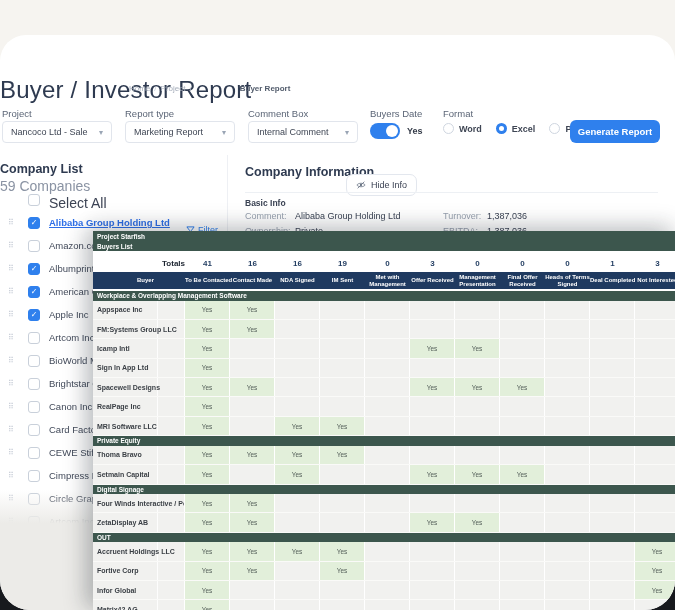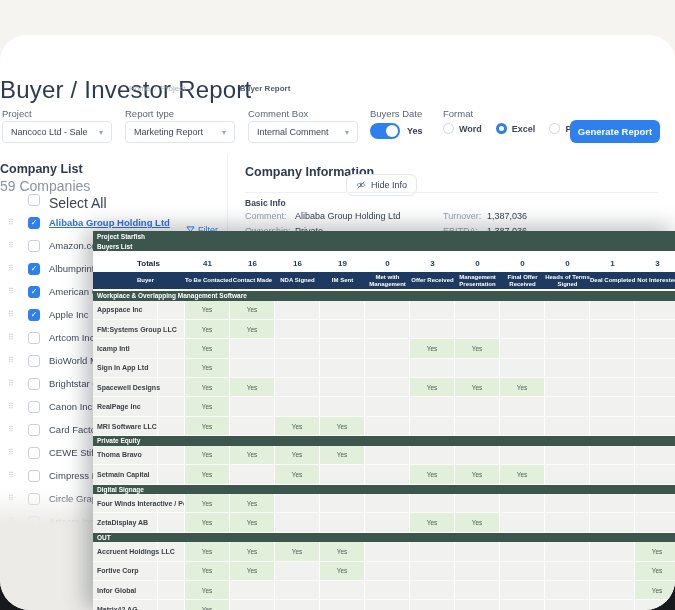--- a/index.html
+++ b/index.html
@@ -85,21 +85,21 @@
 
   
   .overlay{position:absolute;left:93px;top:196px;width:582px;height:379px;background:#f1f1ef;z-index:5;
     box-shadow:-10px 0 20px rgba(25,35,45,.20), 0 -8px 20px rgba(25,35,45,.14);overflow:hidden;}
   .t-band-top{height:10px;background:#3c564d;color:#fff;font-size:6.5px;font-weight:bold;
     display:flex;align-items:center;padding-left:4px;}
   .t-gap{height:3px;background:#fff;}
   .t-grid{display:grid;grid-template-columns:92px repeat(11,45px);}
   .t-totals{background:#fff;height:18px;align-items:center;}
   .t-totals .tt{font-size:8px;font-weight:bold;color:#1f3a5f;text-align:center;}
-  .t-totals .tt.name{text-align:left;padding-left:44px;color:#1c2430;}
+  .t-totals .tt.name{text-align:right;padding-left:44px;color:#1c2430;}
   .t-head{background:#1f3a60;height:17px;align-items:center;}
   .t-head .th{color:#fff;font-size:6px;font-weight:bold;text-align:center;white-space:pre;line-height:1.15;}
   .t-head .th.name{text-align:left;padding-left:44px;}
   .t-gap2{height:2px;background:#fff;}
   .t-band{height:9.5px;background:#3c564d;color:#fff;font-size:6.5px;font-weight:bold;
     display:flex;align-items:center;padding-left:4px;}
   .t-row{height:19.4px;align-items:center;border-bottom:1px solid #fafaf8;}
   .t-row .c-name{font-size:7px;font-weight:bold;color:#3a3f45;padding-left:4px;white-space:nowrap;
     overflow:hidden;height:100%;display:flex;align-items:center;
     background:linear-gradient(90deg, rgba(0,0,0,0) 64px, rgba(255,255,255,.85) 64px, rgba(255,255,255,.85) 65px, rgba(0,0,0,0) 65px);

